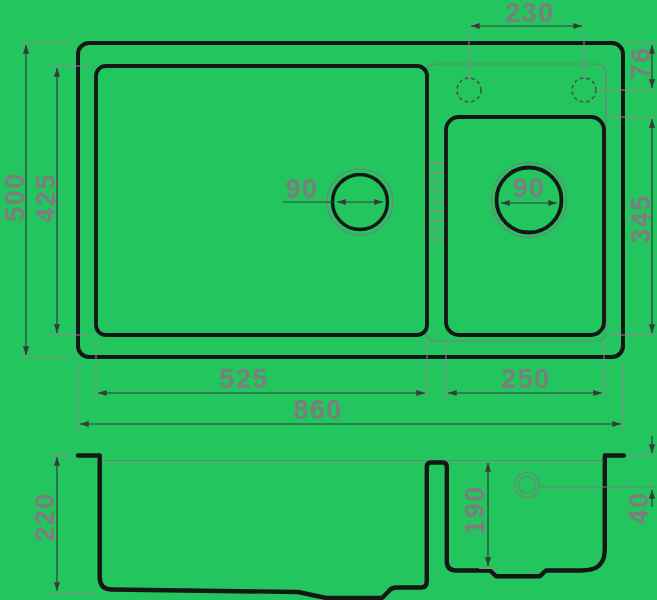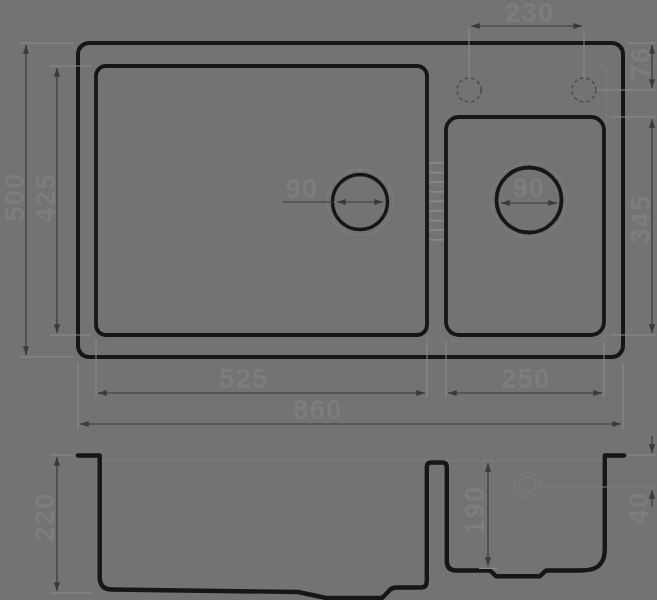--- a/index.html
+++ b/index.html
@@ -1,16 +1,16 @@
 <!DOCTYPE html>
 <html style="--outline: #161616; --dim_line: #3a3a3a; --ext_line: #8c8c8c; --thin_line: #7c7c7c; --rib: #8a8a8a; --dim_text: #7d7d7d;"><head>
 <meta charset="utf-8">
 <style>
   html,body{margin:0;padding:0;background:#fff;}
-  #canvas{position:relative;width:657px;height:600px;background:#737373;overflow:hidden;
+  #canvas{position:relative;width:657px;height:600px;background:#22c55e;overflow:hidden;
           font-family:"Liberation Sans", sans-serif;}
   svg{display:block;}
   .outline{fill:none;stroke:var(--outline,#161616);stroke-linejoin:round;stroke-linecap:round;}
   .thin{fill:none;stroke:var(--thin_line,#7c7c7c);stroke-width:1.1;}
   .ext{fill:none;stroke:var(--ext_line,#8c8c8c);stroke-width:1;}
   .dimline{fill:none;stroke:var(--dim_line,#3a3a3a);stroke-width:1.2;}
   .rib{stroke:var(--rib,#8a8a8a);stroke-width:1.6;}
   .dashed{fill:none;stroke:#4a4a4a;stroke-width:1.4;stroke-dasharray:3.6 2.9;}
   text.dim{fill:var(--dim_text,#7d7d7d);font-family:"Liberation Sans", sans-serif;
            font-size:27px;font-weight:bold;letter-spacing:1.5px;}

